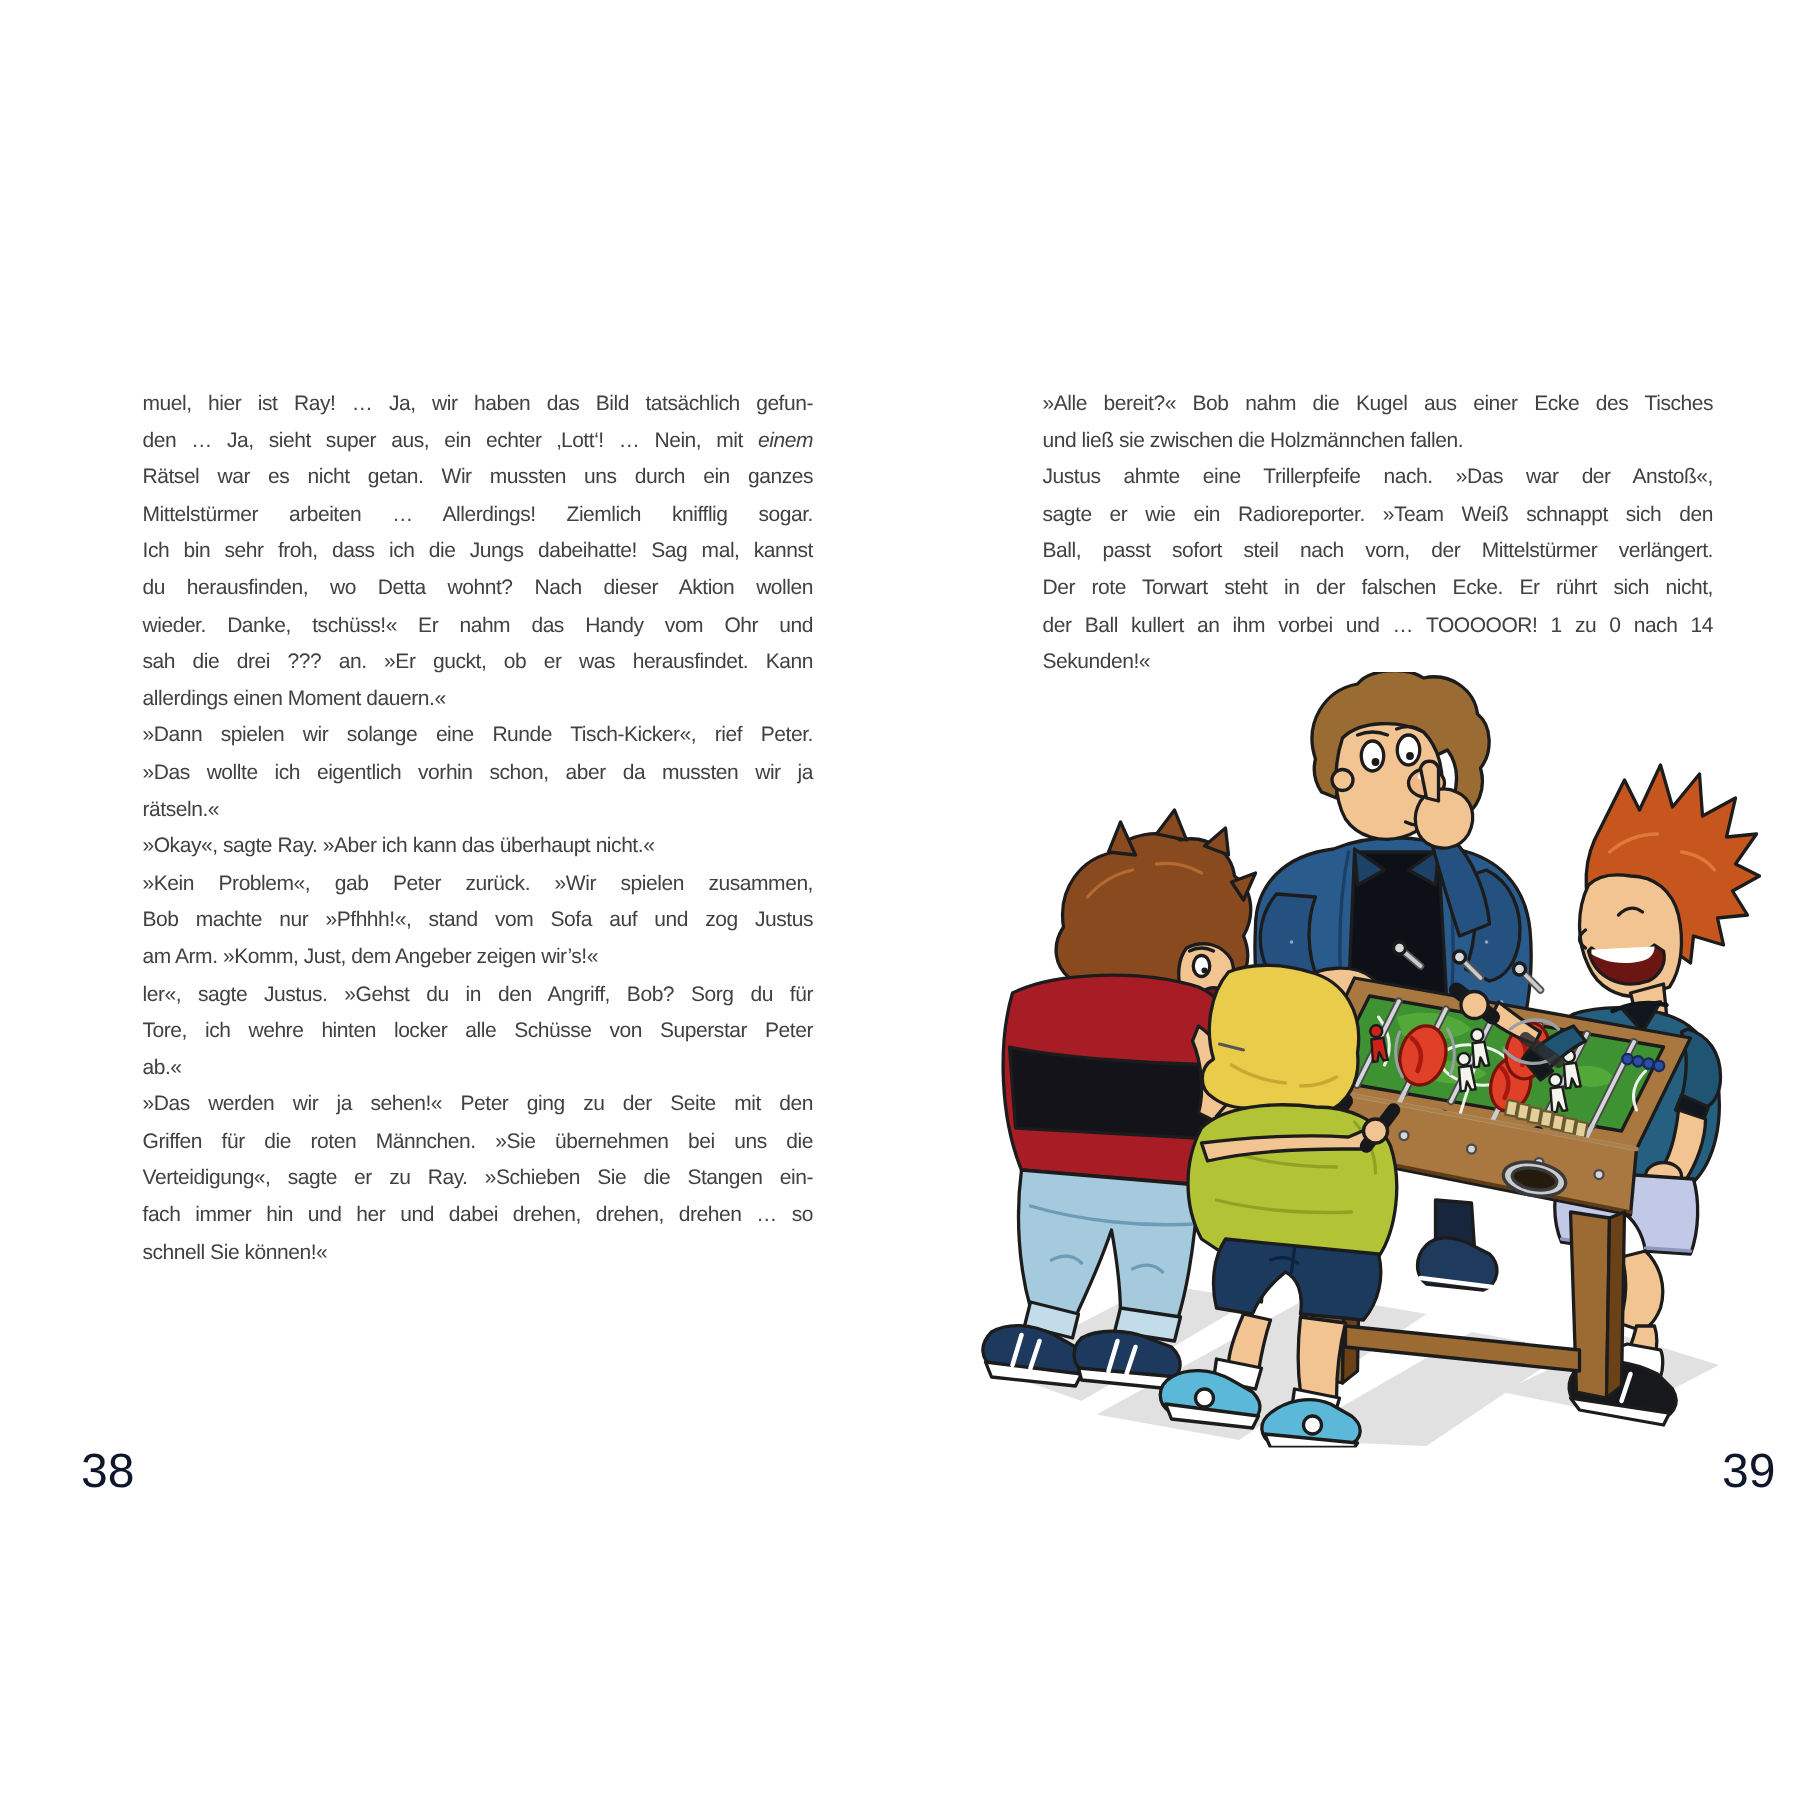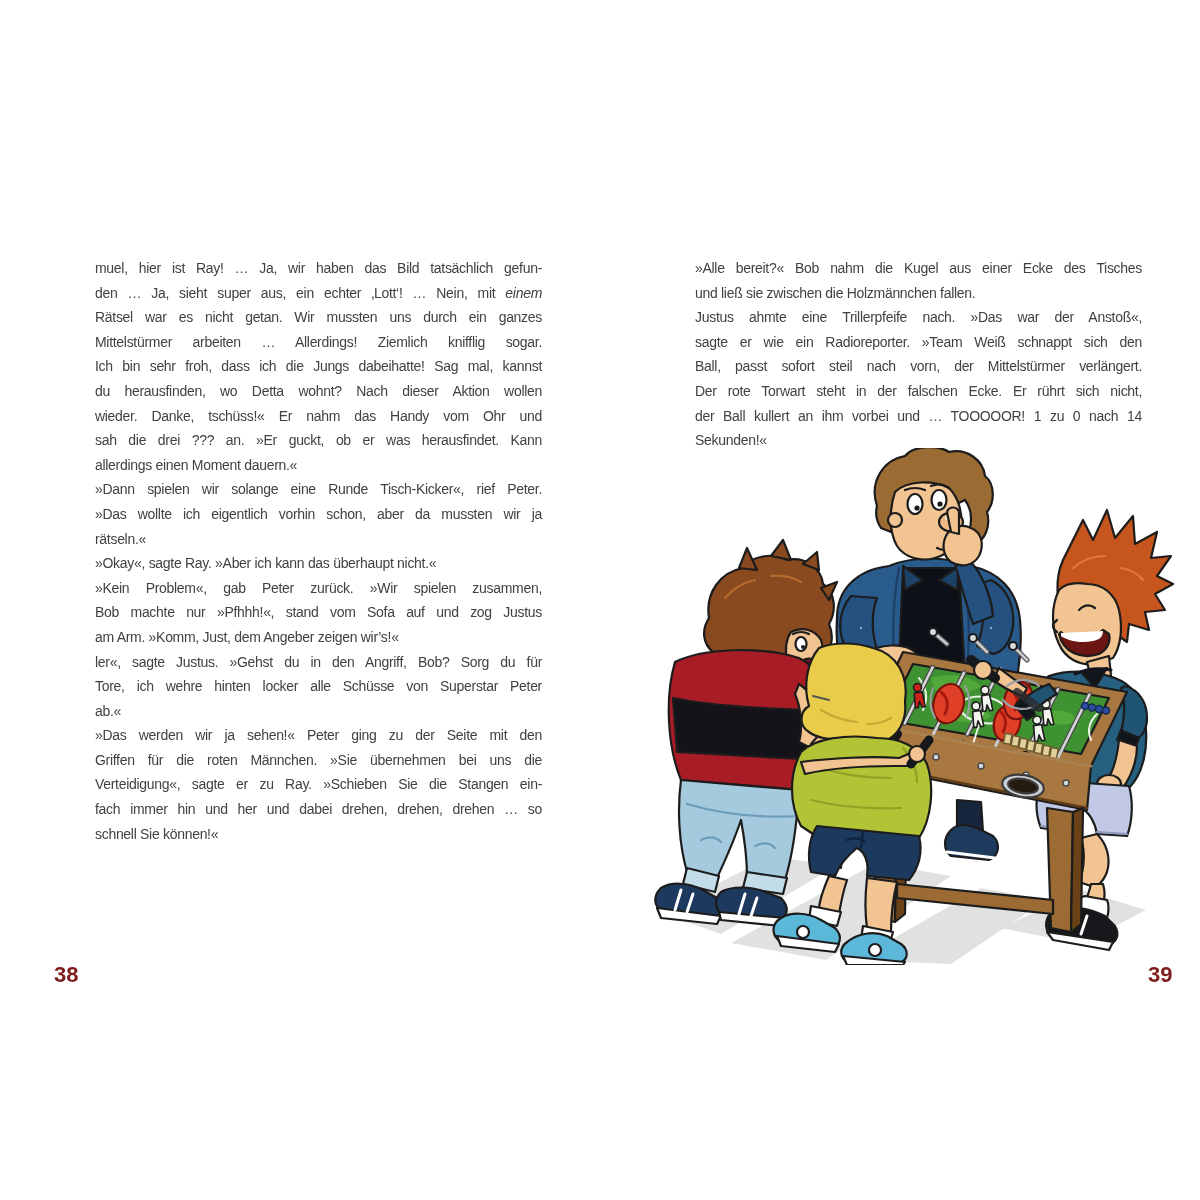--- a/index.html
+++ b/index.html
@@ -5,21 +5,21 @@
   html,body{margin:0;padding:0;background:#ffffff;}
   .spread{position:relative;width:1200px;height:1200px;background:#ffffff;overflow:hidden;
           font-family:"Liberation Sans",sans-serif;margin-left:16px;}
   .text-col{position:absolute;width:447px;font-size:14px;letter-spacing:-0.3px;
             line-height:24.6px;color:#414141;}
   .text-col-left{left:79px;top:256px;}
   .text-col-right{left:679px;top:256px;}
   .tline{text-align:justify;text-align-last:justify;height:24.6px;}
   .tline-end{text-align-last:left;}
   .tline em{font-style:italic;}
-  .pagenum{position:absolute;font-weight:bold;font-size:22px;color:#7f1d1d;}
+  .pagenum{position:absolute;font-weight:normal;font-size:32px;color:#0f172a;}
   .pagenum-left{left:38px;top:962px;}
   .pagenum-right{left:1132px;top:962px;}
   .illo{position:absolute;left:635px;top:448px;width:530px;height:517px;}
 </style>
 </head>
 <body>
 
 <div class="spread">
 
   <div class="text-col text-col-left" id="left-text">

